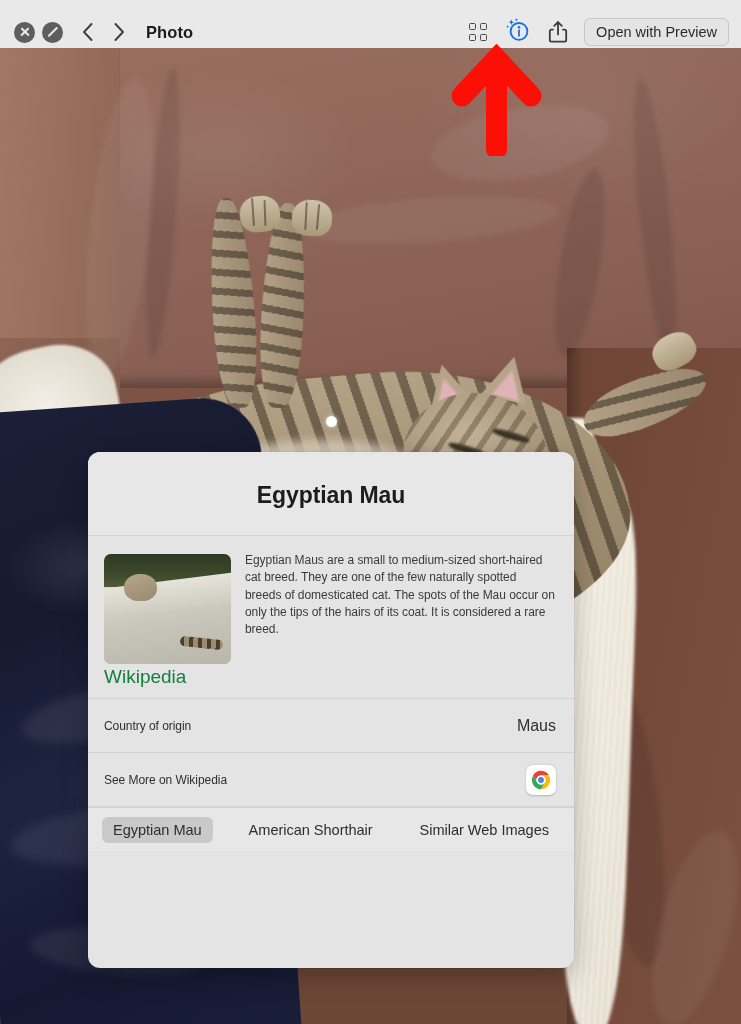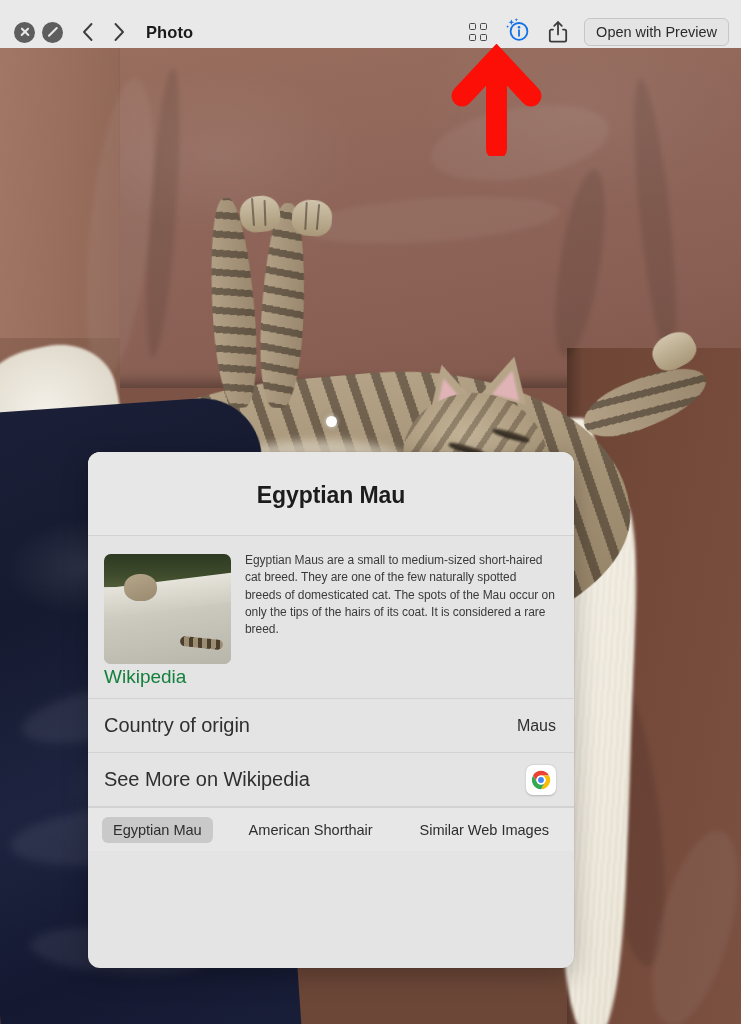--- a/index.html
+++ b/index.html
@@ -470,21 +470,21 @@
 
   .info-row {
     display: flex;
     align-items: center;
     justify-content: space-between;
     padding: 0 18px 0 16px;
     height: 54px;
     border-bottom: 1px solid #d2d2d2;
   }
   .row-label {
-    font-size: 20px;
+    font-size: 12px;
     color: #2f2f2f;
     letter-spacing: -0.05px;
   }
   .row-value {
     font-size: 16px;
     color: #2f2f2f;
   }
 
   #chrome-icon {
     width: 30px; height: 30px;

